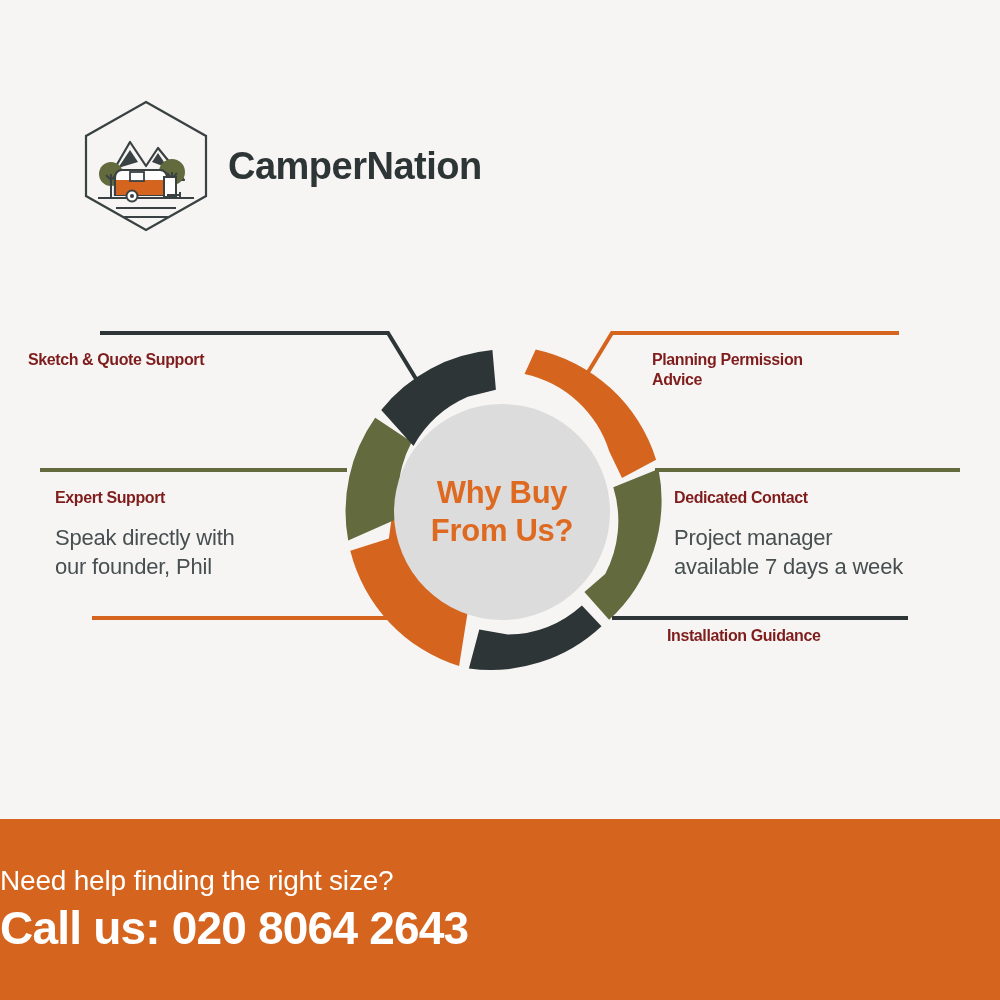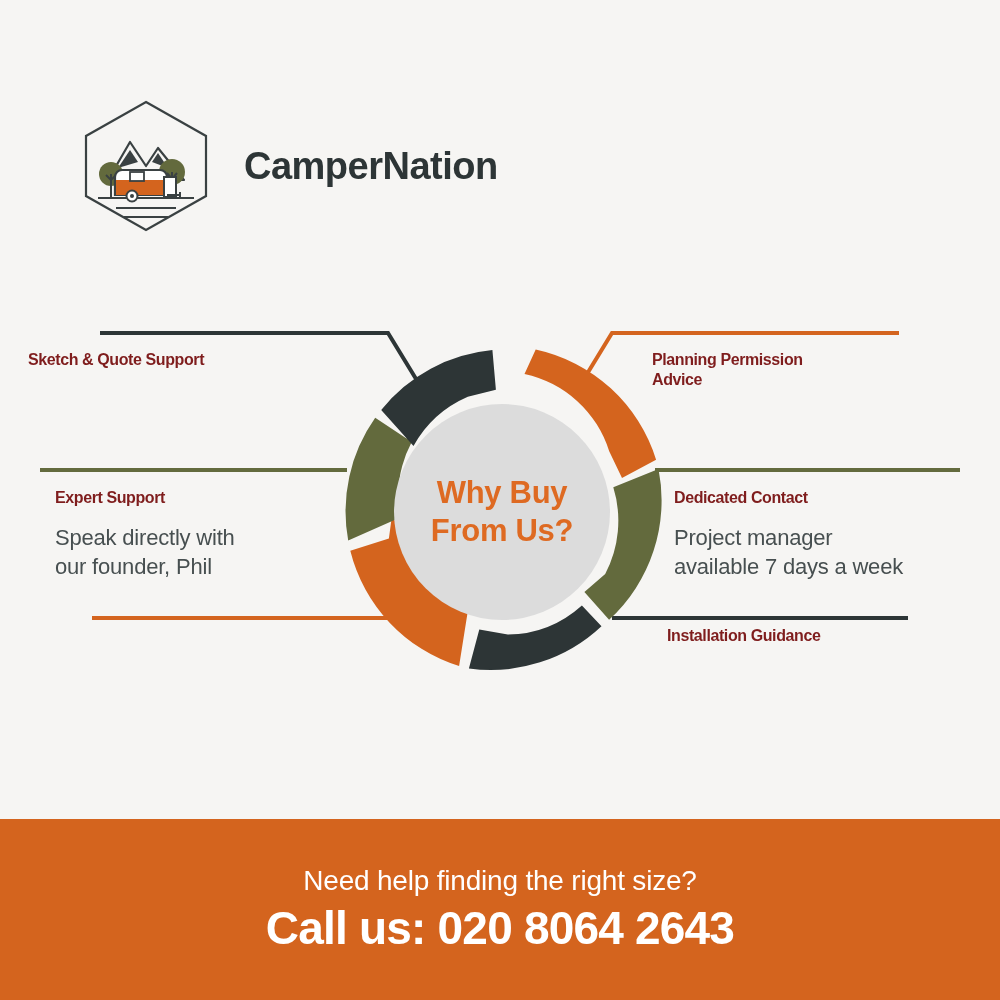--- a/index.html
+++ b/index.html
@@ -16,21 +16,21 @@
 
   
   #brand {
     position: absolute;
     left: 78px; top: 96px;
     display: flex; align-items: center; gap: 14px;
   }
   #brand-mark { width: 136px; height: 140px; display: block; }
   #brand-name {
     font-size: 38px; font-weight: bold; letter-spacing: -0.5px;
-    color: #2D3536; white-space: nowrap; margin-left: 16px;
+    color: #2D3536; white-space: nowrap;
   }
 
   
   #wheel {
     position: absolute;
     left: 332px; top: 342px;
     width: 340px; height: 340px;
   }
   #wheel svg { display: block; width: 340px; height: 340px; overflow: visible; }
   #wheel-center-text {
@@ -71,21 +71,21 @@
   #lbl-dedicated{ left: 674px; top: 488px; width: 290px; }
   #lbl-deposit  { left: 90px;  top: 626px; width: 288px; }
   #lbl-install  { left: 626px; top: 626px; width: 330px; margin-left: 41px; }
 
   
   #cta {
     position: absolute;
     left: 0; bottom: 0; width: 1000px; height: 181px;
     background: #D4641E;
     display: flex; flex-direction: column;
-    align-items: center; justify-content: center; gap: 4px;
+    justify-content: center; gap: 4px;
   }
   #cta-line1 {
     font-size: 28px; color: #FFFFFF; font-weight: normal;
     letter-spacing: -0.2px;
   }
   #cta-line2 {
     font-size: 46px; color: #FFFFFF; font-weight: bold;
     letter-spacing: -0.8px;
   }
 </style>

